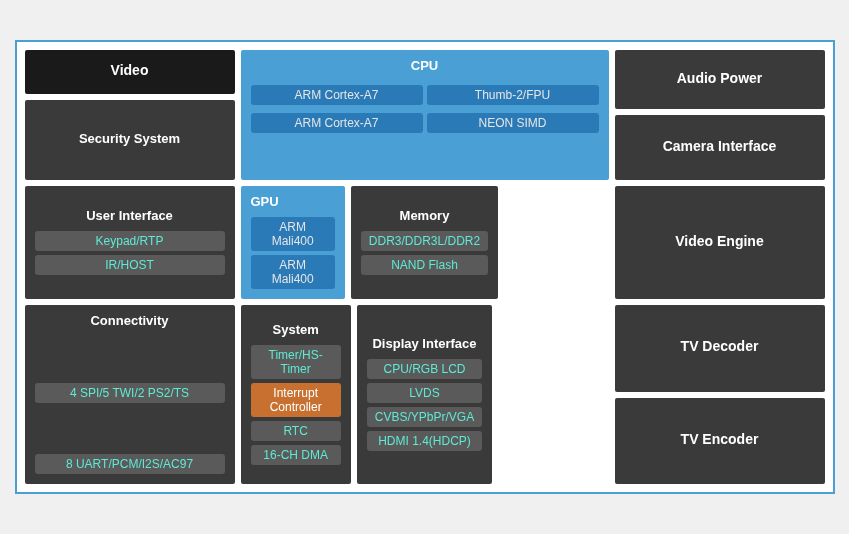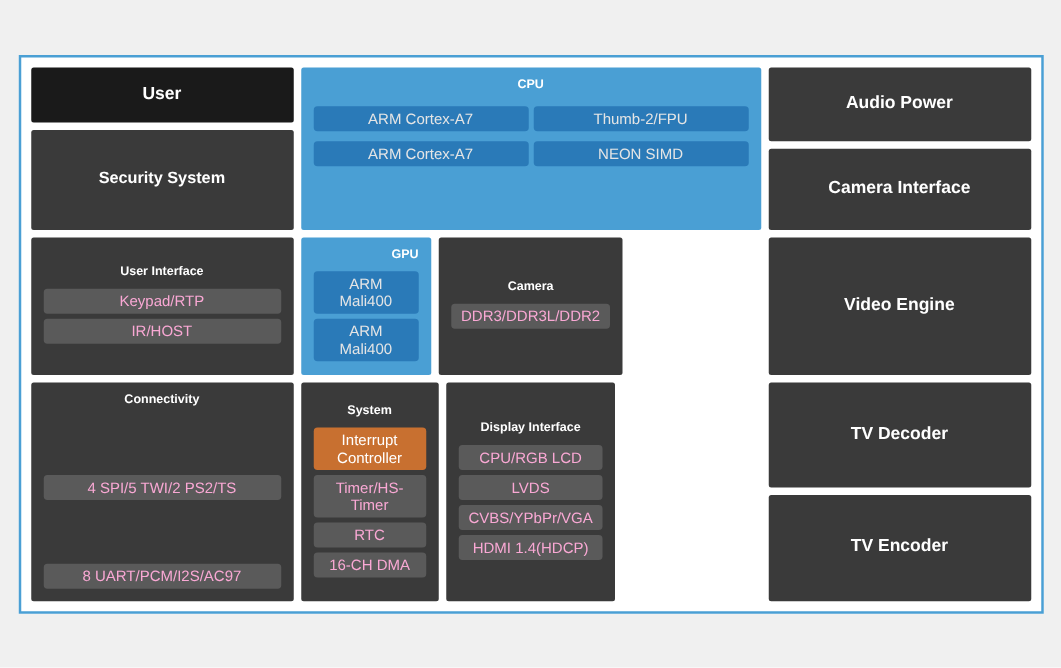--- a/index.html
+++ b/index.html
@@ -44,21 +44,21 @@
     .cell-dark {
       background: #3a3a3a;
     }
     .cell-black {
       background: #1a1a1a;
     }
 
     
     .chip {
       background: #6a6a6a;
-      color: #f9a8d4;
+      color: #5eead4;
       border-radius: 3px;
       padding: 3px 8px;
       font-size: 12px;
       text-align: center;
       width: 100%;
       margin: 2px 0;
     }
     .chip-blue {
       background: #2a7ab8;
       color: #e5e5e5;
@@ -90,21 +90,21 @@
     }
 
     
     .gpu-cell {
       background: #4a9fd4;
       color: #fff;
       border-radius: 2px;
       padding: 8px 10px;
       display: flex;
       flex-direction: column;
-      align-items: flex-end;
+      align-items: flex-start;
     }
 
     
     .middle-center {
       display: grid;
       grid-template-columns: 1fr 1fr 1fr;
       gap: 6px;
     }
 
     
@@ -125,36 +125,36 @@
       flex-direction: column;
       gap: 6px;
     }
     .right-col-bottom {
       display: flex;
       flex-direction: column;
       gap: 6px;
     }
 
     .section-label {
-      font-size: 10px;
+      font-size: 13px;
       font-weight: bold;
       color: #fff;
       text-align: center;
       margin-bottom: 6px;
     }
   </style>
 </head>
 <body>
 
 <div class="diagram-wrapper">
   <div class="grid-outer">
 
     <div style="display:flex; flex-direction:column; gap:6px;">
       <div class="cell cell-black" style="padding:12px;">
-        <span class="cell-title">User</span>
+        <span class="cell-title">Video</span>
       </div>
       <div class="cell cell-dark" style="min-height:80px;">
         <span class="cell-title" style="font-size:13px;">Security System</span>
       </div>
     </div>
 
     <div class="cpu-cell">
       <span class="section-label">CPU</span>
       <div class="cpu-grid">
         <div class="chip chip-blue">ARM Cortex-A7</div>
@@ -179,43 +179,44 @@
       <div class="chip chip-dark">IR/HOST</div>
     </div>
 
     <div class="middle-center">
       <div class="gpu-cell">
         <span class="section-label">GPU</span>
         <div class="chip chip-blue">ARM Mali400</div>
         <div class="chip chip-blue">ARM Mali400</div>
       </div>
       <div class="cell cell-dark" style="min-height:110px;">
-        <span class="section-label">Camera</span>
+        <span class="section-label">Memory</span>
         <div class="chip chip-dark">DDR3/DDR3L/DDR2</div>
+        <div class="chip chip-dark">NAND Flash</div>
       </div>
 
     </div>
 
     <div class="right-col-middle">
       <div class="cell cell-dark" style="flex:1; min-height:55px;">
         <span class="cell-title">Video Engine</span>
       </div>
     </div>
 
     <div class="cell cell-dark" style="min-height:130px;gap:47px;">
       <span class="section-label">Connectivity</span>
       <div class="chip chip-dark">4 SPI/5 TWI/2 PS2/TS</div>
       <div class="chip chip-dark">8 UART/PCM/I2S/AC97</div>
     </div>
 
     <div class="bottom-center">
       <div class="cell cell-dark" style="min-height:130px;">
         <span class="section-label">System</span>
+        <div class="chip chip-dark">Timer/HS-Timer</div>
         <div class="chip chip-orange">Interrupt Controller</div>
-        <div class="chip chip-dark">Timer/HS-Timer</div>
         <div class="chip chip-dark">RTC</div>
         <div class="chip chip-dark">16-CH DMA</div>
       </div>
       <div class="cell cell-dark" style="min-height:130px;">
         <span class="section-label">Display Interface</span>
         <div class="chip chip-dark">CPU/RGB LCD</div>
         <div class="chip chip-dark">LVDS</div>
         <div class="chip chip-dark">CVBS/YPbPr/VGA</div>
         <div class="chip chip-dark">HDMI 1.4(HDCP)</div>
       </div>

